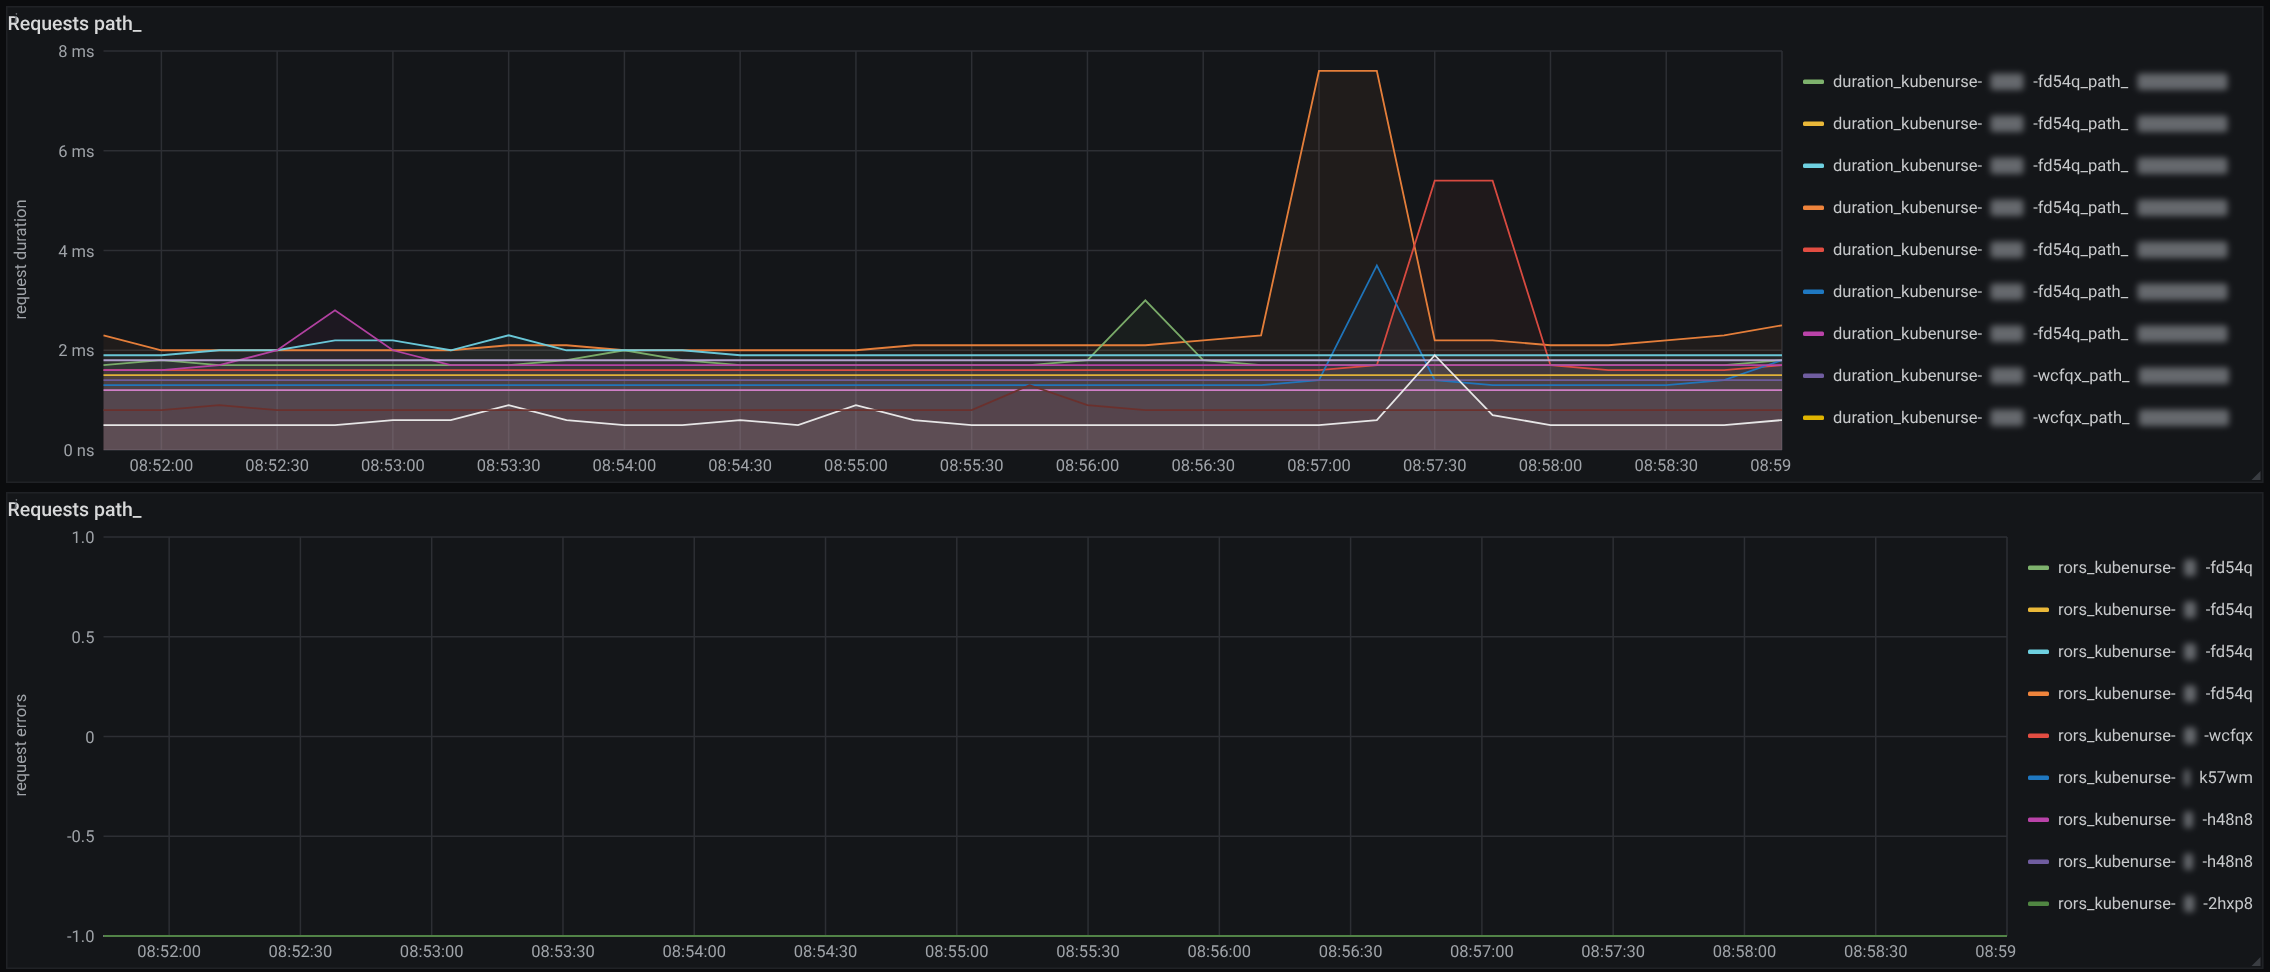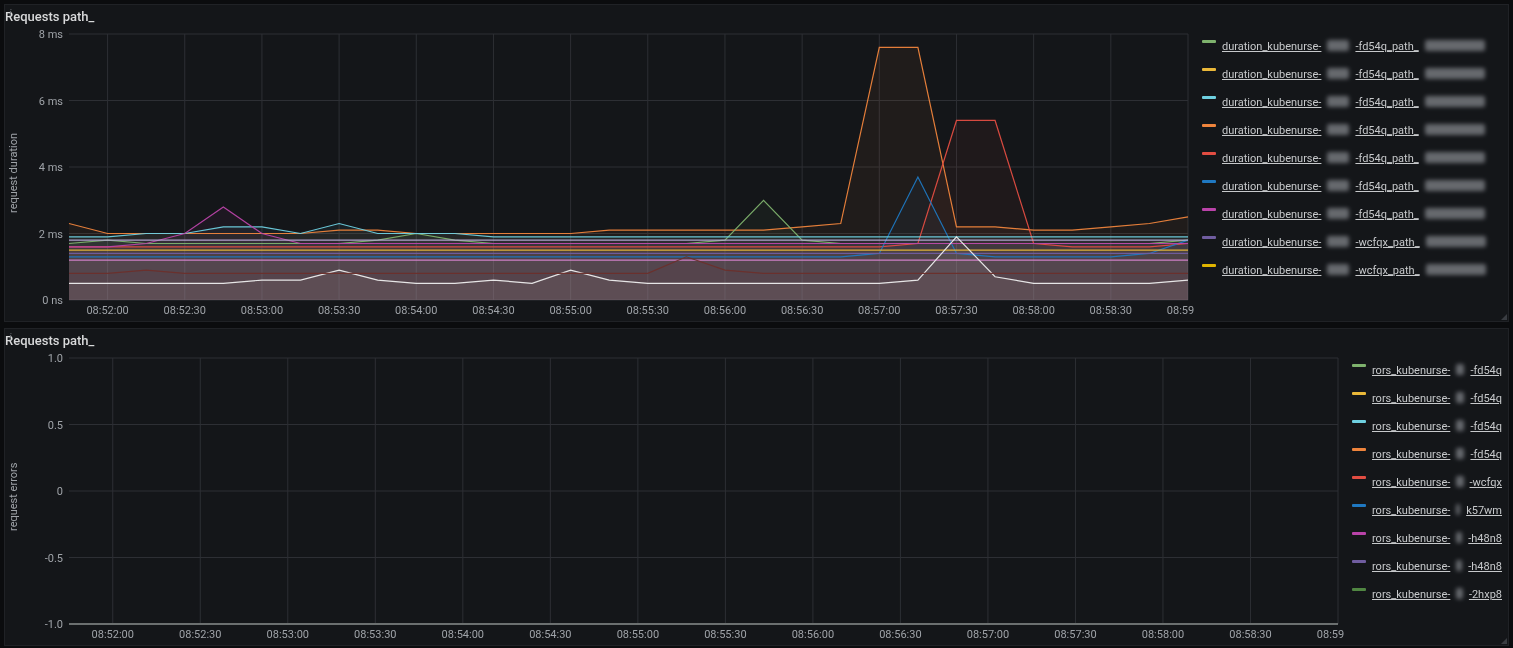--- a/index.html
+++ b/index.html
@@ -55,25 +55,25 @@
   }
   .legend {
     flex: 0 0 auto;
     overflow: hidden;
     font-size: 11px;
     color: #c7c9cb;
     padding: 14px 6px 0 8px;
   }
   .legend-item {
     display: flex;
+    align-items: center;
     gap: 6px;
     height: 28px;
     white-space: nowrap;
     cursor: pointer;
-    text-decoration: underline;
   }
   .legend-swatch {
     width: 14px;
     height: 3px;
     border-radius: 1px;
     flex: 0 0 14px;
   }
   .legend-redact {
     display: inline-block;
     height: 11px;

